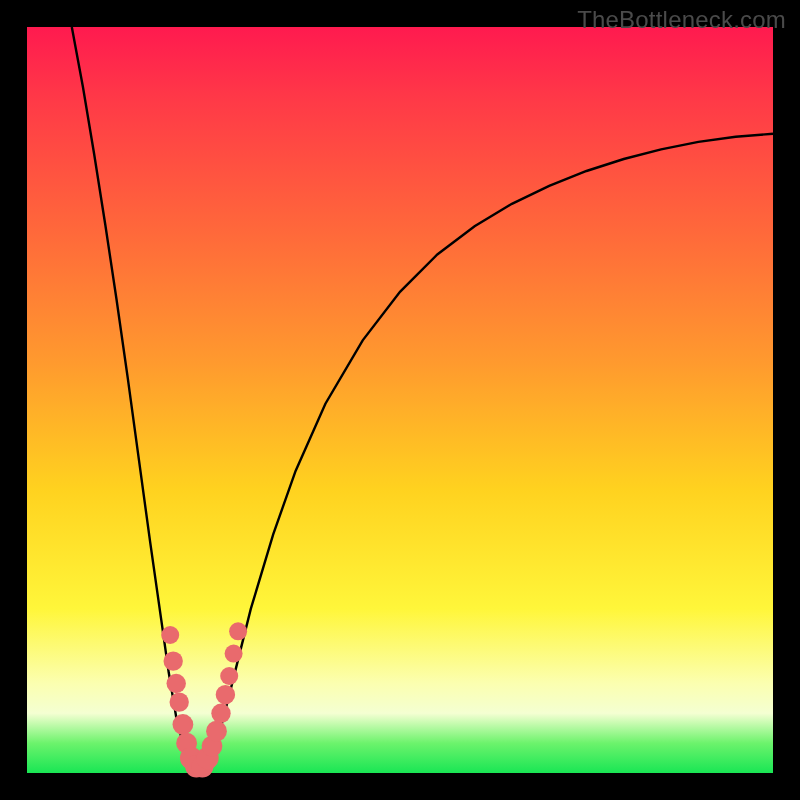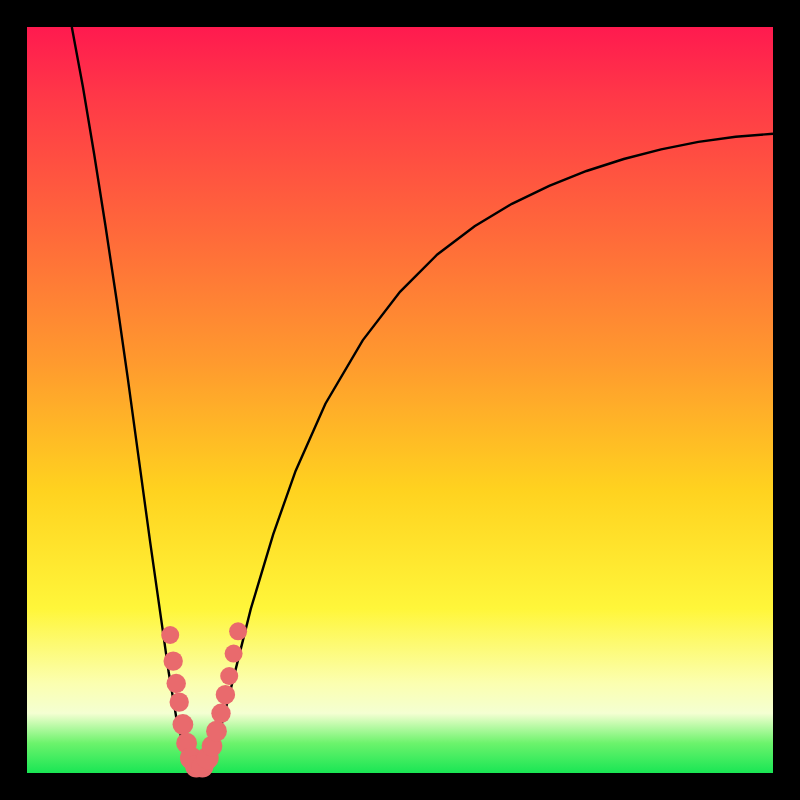--- a/index.html
+++ b/index.html
@@ -85,13 +85,14 @@
           <circle cx="185.0" cy="719.1" r="10.4" class="dot"></circle>
           <circle cx="189.5" cy="704.2" r="10.4" class="dot"></circle>
           <circle cx="194.0" cy="686.3" r="9.7" class="dot"></circle>
           <circle cx="198.4" cy="667.7" r="9.7" class="dot"></circle>
           <circle cx="202.2" cy="649.0" r="9.0" class="dot"></circle>
           <circle cx="206.6" cy="626.6" r="9.0" class="dot"></circle>
           <circle cx="211.1" cy="604.3" r="9.0" class="dot"></circle>
         </g>
     </svg>
   </div>
+  <div class="watermark">TheBottleneck.com</div>
 </div>
 
 </body></html>

